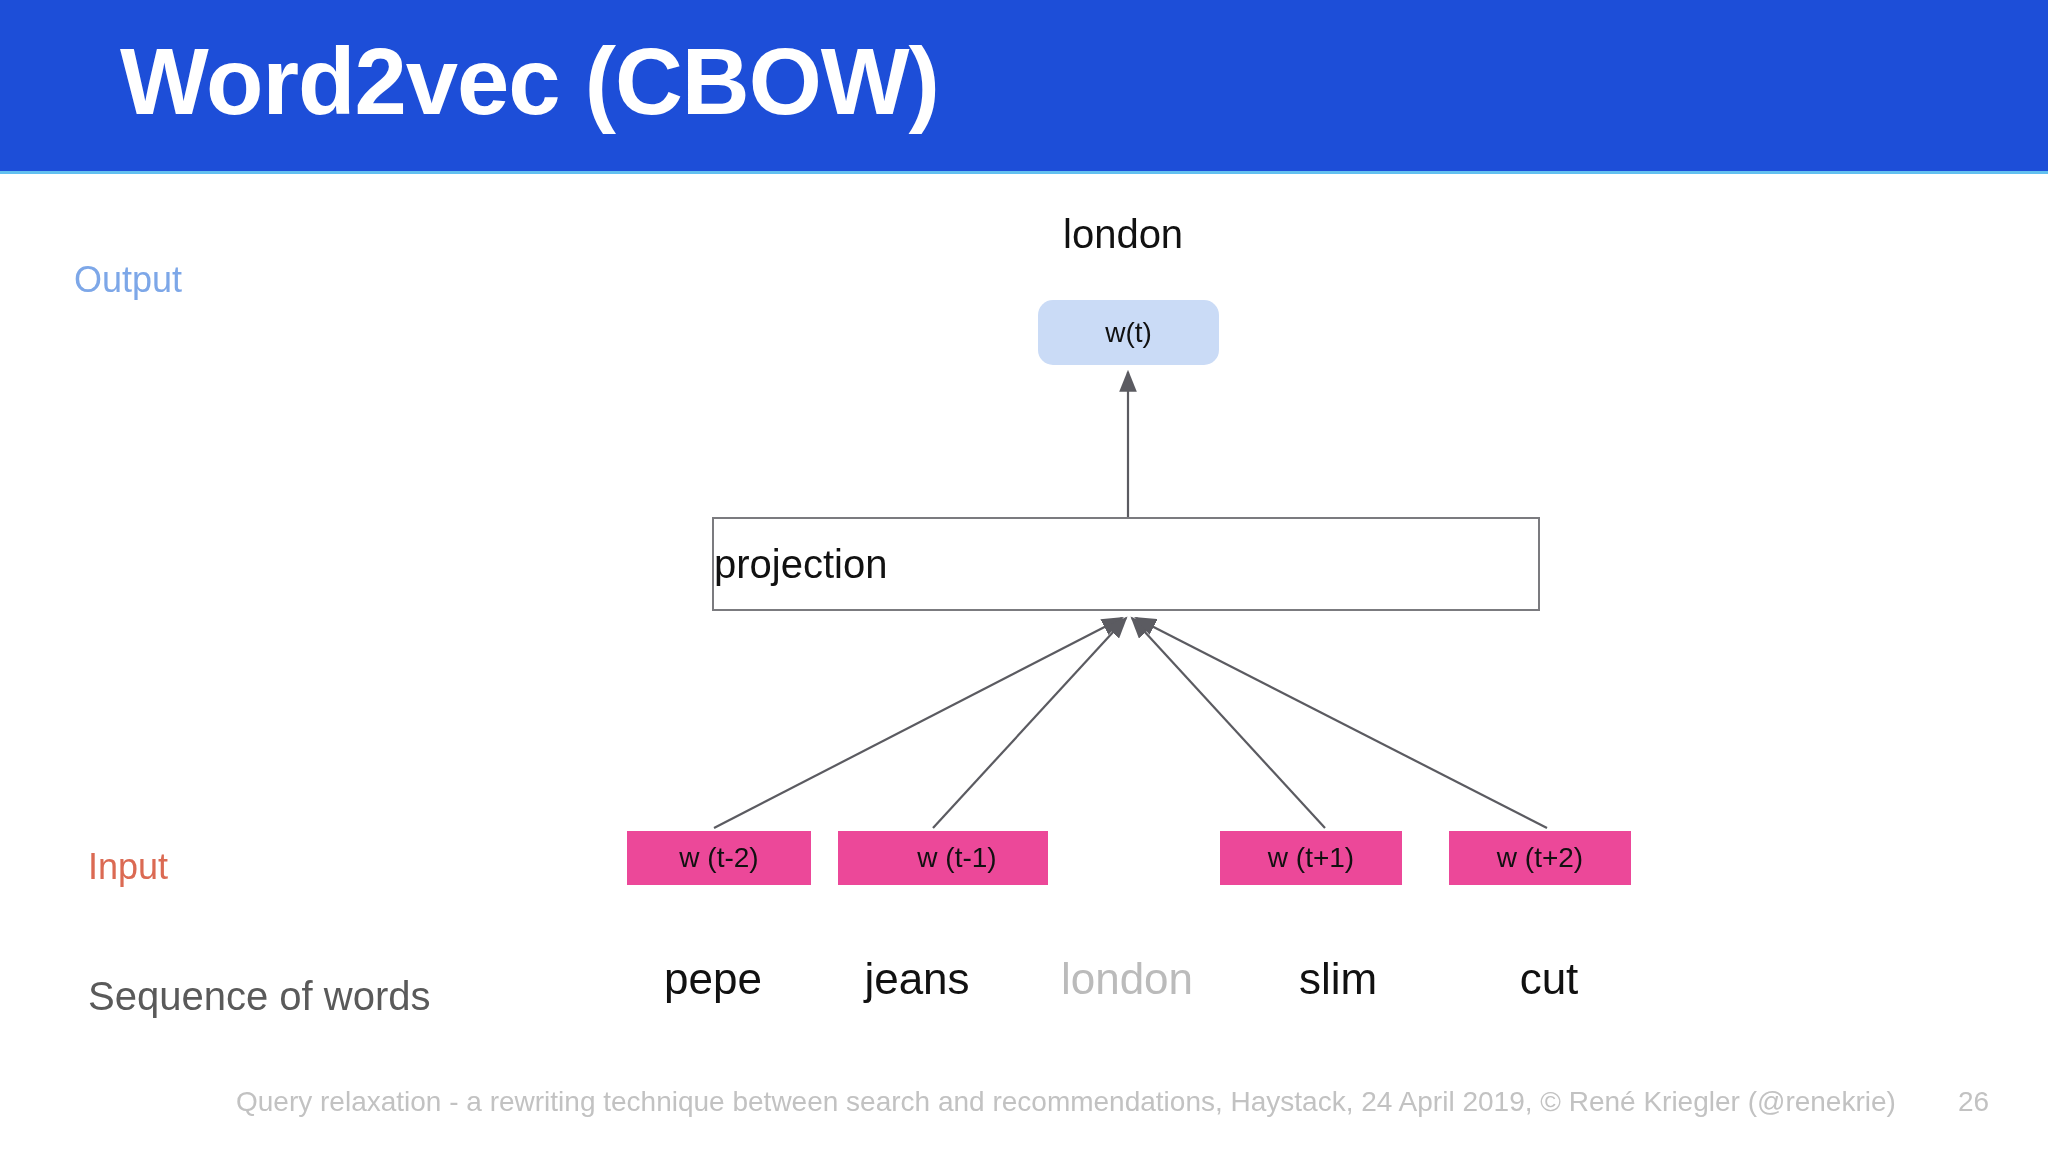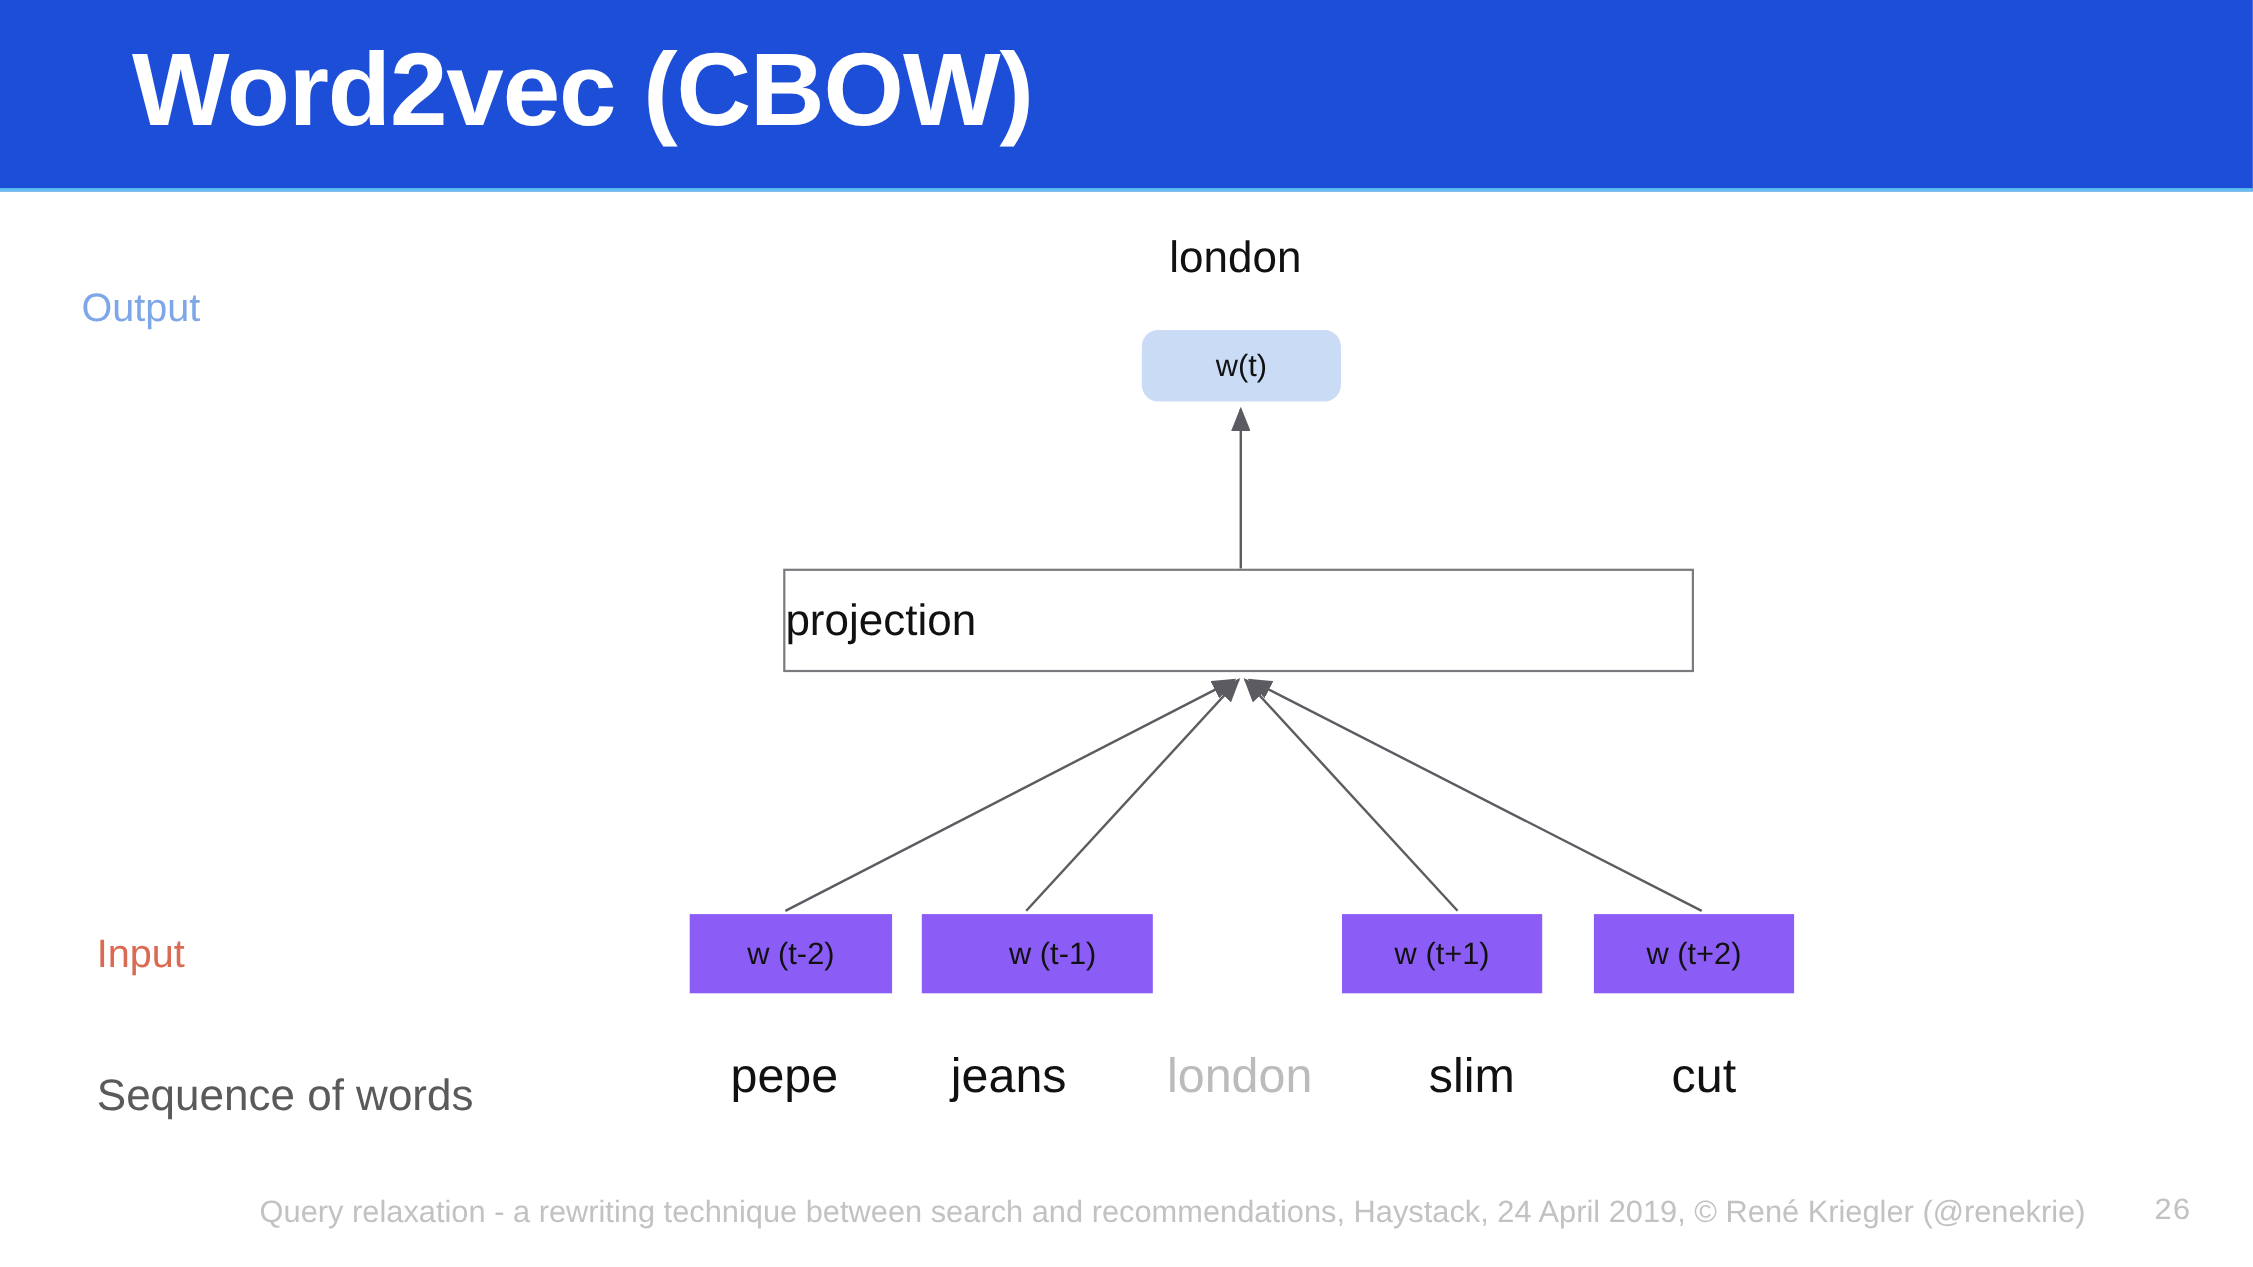--- a/index.html
+++ b/index.html
@@ -119,22 +119,22 @@
     justify-content: flex-start;
     font-size: 40px;
     color: #111111;
     box-sizing: border-box;
   }
 
   
   .wbox {
     position: absolute;
     top: 657px;
-    height: 72px;
-    background: #8b5cf6;
+    height: 54px;
+    background: #ec4899;
     display: flex;
     align-items: center;
     justify-content: center;
     font-size: 28px;
     color: #111111;
   }
   #wbox-0 { left: 627px;  width: 184px; }
   #wbox-1 { left: 838px;  width: 182px; padding-left: 28px; }
   #wbox-2 { left: 1220px; width: 182px; }
   #wbox-3 { left: 1449px; width: 182px; }
@@ -182,21 +182,20 @@
     color: #c2c2c2;
     white-space: nowrap;
   }
   #page-number {
     position: absolute;
     left: 1958px;
     top: 14px;
     font-size: 28px;
     color: #c2c2c2;
     white-space: nowrap;
-    font-family: Liberation Mono, monospace;
   }
 </style>
 </head>
 <body>
 
 <div id="title-bar">
   <div id="slide-title">Word2vec (CBOW)</div>
   <div class="under-rule"></div>
 </div>
 

